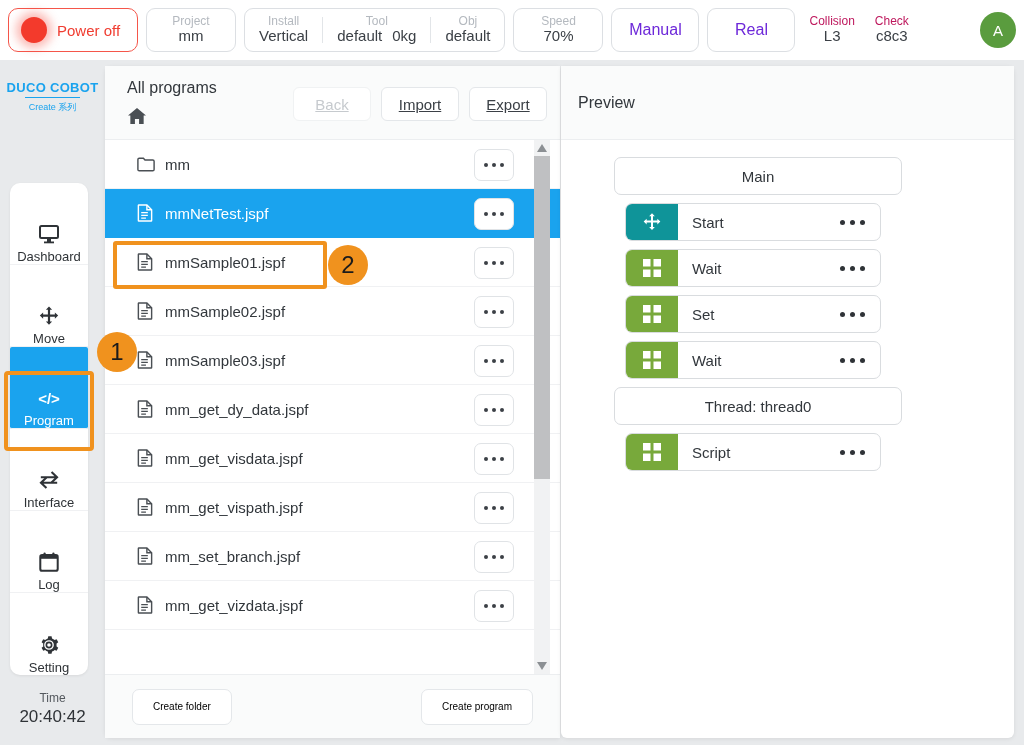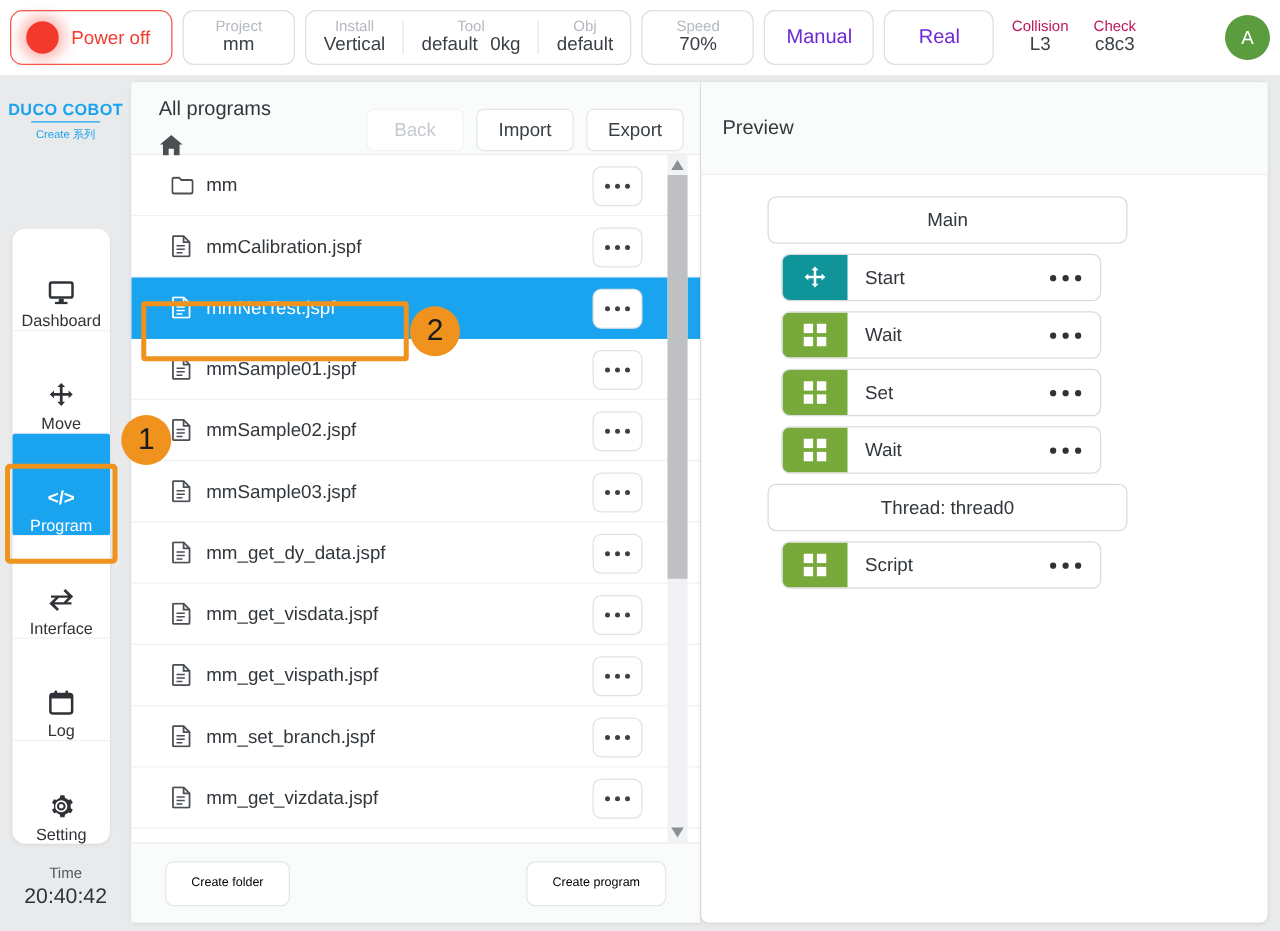--- a/index.html
+++ b/index.html
@@ -87,30 +87,30 @@
   .timebox .v { color:#2f3337; font-size:17px; }
 
   
   .filepanel {
     position:absolute; left:105px; top:66px; width:455px; height:672px;
     background:#fff; border-radius:6px 0 0 6px;
     box-shadow:0 1px 4px rgba(0,0,0,0.08);
     display:flex; flex-direction:column;
   }
   .fp-head {
-    height:58px; background:#fafbfb; border-bottom:1px solid #eceef0;
+    height:74px; background:#fafbfb; border-bottom:1px solid #eceef0;
     position:relative; flex:0 0 auto;
   }
   .fp-title { position:absolute; left:22px; top:13px; font-size:16px; color:#32373c; }
   .home-icon { position:absolute; left:22px; top:41px; }
   .fp-btns { position:absolute; right:13px; top:21px; display:flex; gap:10px; }
   .fbtn {
     width:78px; height:34px; border:1px solid #e4e7ea; border-radius:6px;
     background:#fff; font-size:15px; color:#3b4046;
-    display:flex; align-items:center; justify-content:center;
+    display:flex; align-items:center; justify-content:center;text-decoration:underline;
   }
   .fbtn.disabled { color:#c6cace; border-color:#f0f2f3; }
 
   .fp-list { position:relative; flex:1 1 auto; overflow:hidden; }
   .frow {
     height:49px; display:flex; align-items:center;
     border-bottom:1px solid #f0f1f3; padding-left:32px; padding-right:0;
     position:relative;
   }
   .frow .ficon { width:28px; display:flex; align-items:center; color:#4a4f54; }
@@ -368,35 +368,20 @@
                 <path d="M1 2.5A1.5 1.5 0 012.5 1h4.6l1.8 2h8.6A1.5 1.5 0 0119 4.5v9A1.5 1.5 0 0117.5 15h-15A1.5 1.5 0 011 13.5z" fill="none" stroke="currentColor" stroke-width="1.6"></path>
               </svg>
             </span>
             <span class="fname">mm</span>
             <span class="dots">
               <i></i>
               <i></i>
               <i></i>
             </span>
           </div>
-          <div class="frow">
-            <span class="ficon">
-              <svg width="16" height="18" viewBox="0 0 16 19">
-                <path d="M1 1.5A.5.5 0 011.5 1H10l5 5v11.5a.5.5 0 01-.5.5h-13a.5.5 0 01-.5-.5z" fill="none" stroke="currentColor" stroke-width="1.5"></path>
-                <path d="M10 1v5h5" fill="none" stroke="currentColor" stroke-width="1.5"></path>
-                <path d="M4 9h7M4 12h7M4 15h5" stroke="currentColor" stroke-width="1.3"></path>
-              </svg>
-            </span>
-            <span class="fname">mmCalibration.jspf</span>
-            <span class="dots">
-              <i></i>
-              <i></i>
-              <i></i>
-            </span>
-          </div>
           <div class="frow sel">
             <span class="ficon">
               <svg width="16" height="18" viewBox="0 0 16 19">
                 <path d="M1 1.5A.5.5 0 011.5 1H10l5 5v11.5a.5.5 0 01-.5.5h-13a.5.5 0 01-.5-.5z" fill="none" stroke="currentColor" stroke-width="1.5"></path>
                 <path d="M10 1v5h5" fill="none" stroke="currentColor" stroke-width="1.5"></path>
                 <path d="M4 9h7M4 12h7M4 15h5" stroke="currentColor" stroke-width="1.3"></path>
               </svg>
             </span>
             <span class="fname">mmNetTest.jspf</span>
             <span class="dots">

